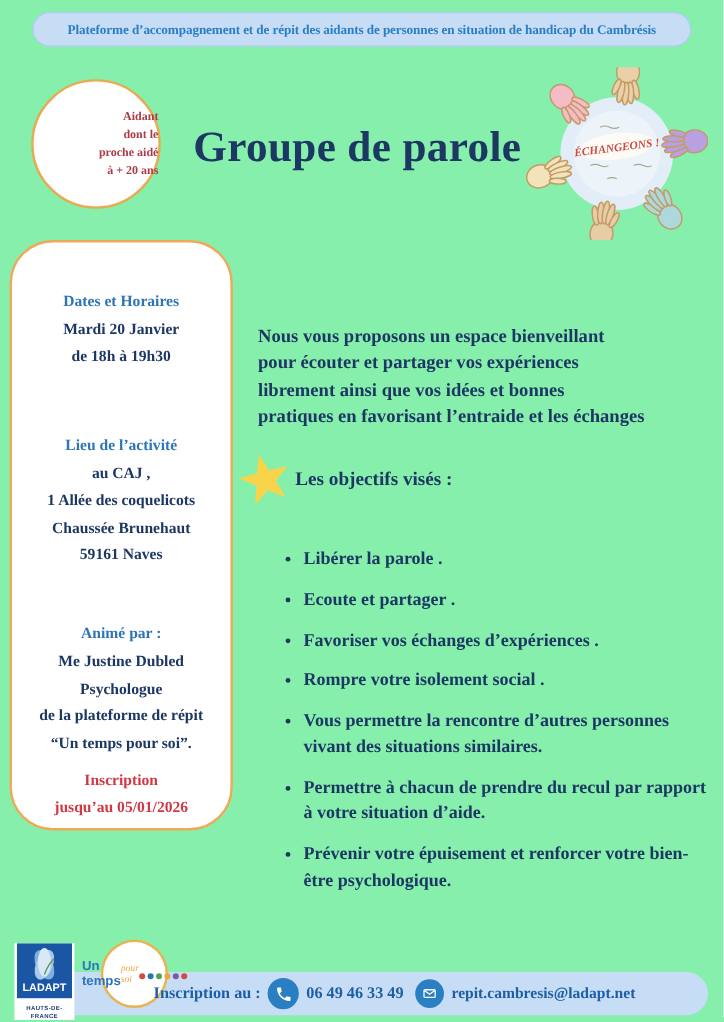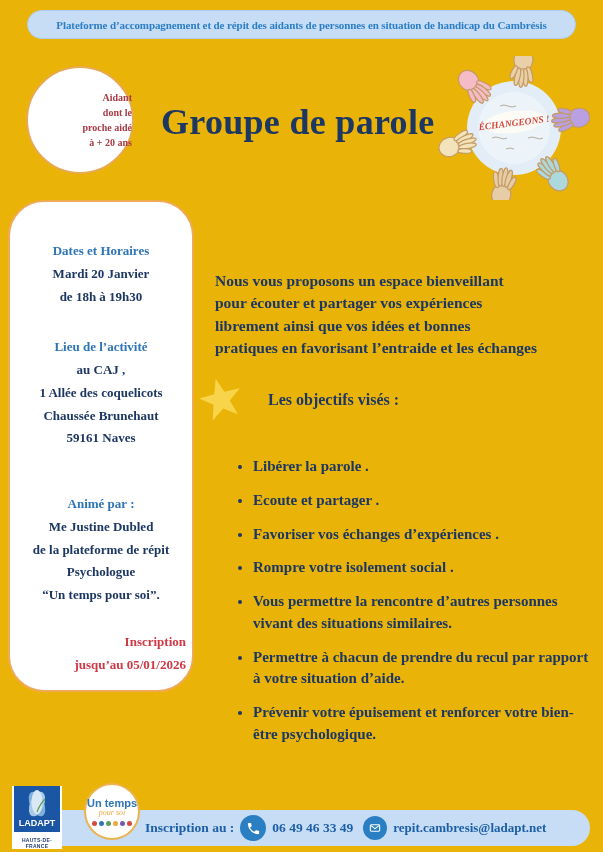--- a/index.html
+++ b/index.html
@@ -1,18 +1,18 @@
 <!DOCTYPE html>
 <html><head>
 <meta charset="utf-8">
 <style>
   * { margin:0; padding:0; box-sizing:border-box; }
   html,body { background:#fff; }
   .page {
-    position:relative; width:603px; height:852px; background:#eab308;
+    position:relative; width:603px; height:852px; background:#86efac;
     font-family:"Liberation Serif", serif; overflow:hidden;
   }
   
   .banner {
     position:absolute; left:27px; top:10px; width:549px; height:29px;
     background:#c7dcf5; border:1px solid #aecdf0; border-radius:15px;
     display:flex; align-items:center; justify-content:center;
     color:#2b7ec6; font-weight:bold; font-size:11px; letter-spacing:-0.1px;
     white-space:nowrap;
   }
@@ -30,69 +30,69 @@
   }
   
   .hands { position:absolute; left:436px; top:56px; }
   
   .sidebar {
     position:absolute; left:8px; top:200px; width:186px; height:492px;
     border:2.5px solid #efa957; border-radius:36px; background:#fff;
     padding:38px 6px 0 6px; text-align:center;
     color:#1d3763; font-weight:bold; font-size:13px; line-height:1.75;
   }
-  .sec-1 { margin-bottom:28px; }
+  .sec-1 { margin-bottom:52px; }
   .sec-2 { margin-bottom:43px; }
   .sec-heading { color:#2e75b6; }
-  .inscription { color:#d03845; margin-top:24px;text-align:right; }
+  .inscription { color:#d03845; margin-top:8px; }
   
   .intro {
     position:absolute; left:215px; top:270px; width:392px;
     color:#1d3763; font-size:15.5px; font-weight:600; line-height:1.45;
     white-space:nowrap;
   }
   .objectives-row {
     position:absolute; left:197px; top:376px;
-    display:flex; align-items:center; gap:23px;
+    display:flex; align-items:center; gap:1px;
   }
   .objectives-heading { color:#1d3763; font-size:16px; font-weight:600; }
   .objectives-list {
     position:absolute; left:224px; top:444px; width:378px;
     color:#1d3763; font-size:15px; font-weight:600; line-height:1.45;
     padding-left:17px;
   }
   .objectives-list li { margin:12px; }
   
   .footer-bar {
     position:absolute; left:25px; top:810px; width:565px; height:36px;
     background:#c7dcf5; border-radius:18px;
   }
   .footer-content {
-    position:absolute; left:145px; top:810px; height:36px;
+    position:absolute; left:128px; top:810px; height:36px;
     display:flex; align-items:center; gap:6px;
     color:#1d5fa6; font-weight:bold; font-size:13.5px;
   }
   .contact-icon {
     width:26px; height:26px; border-radius:50%; background:#2a7fc3;
     display:flex; align-items:center; justify-content:center; flex:0 0 auto;
   }
   .mail-circle { width:24px; height:24px; margin-left:4px; }
   .footer-email { font-size:13px; }
   .ladapt-logo {
     position:absolute; left:12px; top:786px; width:50px; background:#fff;
     text-align:center;
   }
   .ladapt-caption {
     font-family:"Liberation Sans", sans-serif; font-size:5px; font-weight:bold;
     color:#27407a; letter-spacing:0.3px; margin-top:1px;
   }
   .temps-logo {
     position:absolute; left:84px; top:783px; width:56px; height:57px;
     background:#fff; border:2px solid #e9b44d; border-radius:50%;
-    display:flex; flex-direction:column; align-items:center; justify-content:center;
+    display:flex; flex-direction:row; align-items:center; justify-content:center;
     line-height:1.1;
   }
   .temps-line1 { color:#2e75b6; font-weight:bold; font-size:11px; font-family:"Liberation Sans", sans-serif; }
   .temps-line2 { color:#eda73f; font-style:italic; font-size:8px; }
   .temps-people { display:flex; gap:2px; margin-top:3px; }
   .temps-people span { width:5px; height:5px; border-radius:50%; display:block; }
 </style>
 </head>
 <body>
 
@@ -184,22 +184,22 @@
     <div class="sec-2">
       <div class="sec-heading">Lieu de l’activité</div>
       <div>au CAJ ,</div>
       <div>1 Allée des coquelicots</div>
       <div>Chaussée Brunehaut</div>
       <div>59161 Naves</div>
     </div>
     <div class="sec-3">
       <div class="sec-heading">Animé par :</div>
       <div>Me Justine Dubled</div>
+      <div>Psychologue</div>
       <div>de la plateforme de répit</div>
-      <div>Psychologue</div>
       <div>“Un temps pour soi”.</div>
     </div>
     <div class="inscription">
       <div>Inscription</div>
       <div>jusqu’au 05/01/2026</div>
     </div>
   </aside>
 
   <div class="intro">
     <div>Nous vous proposons un espace bienveillant</div>

